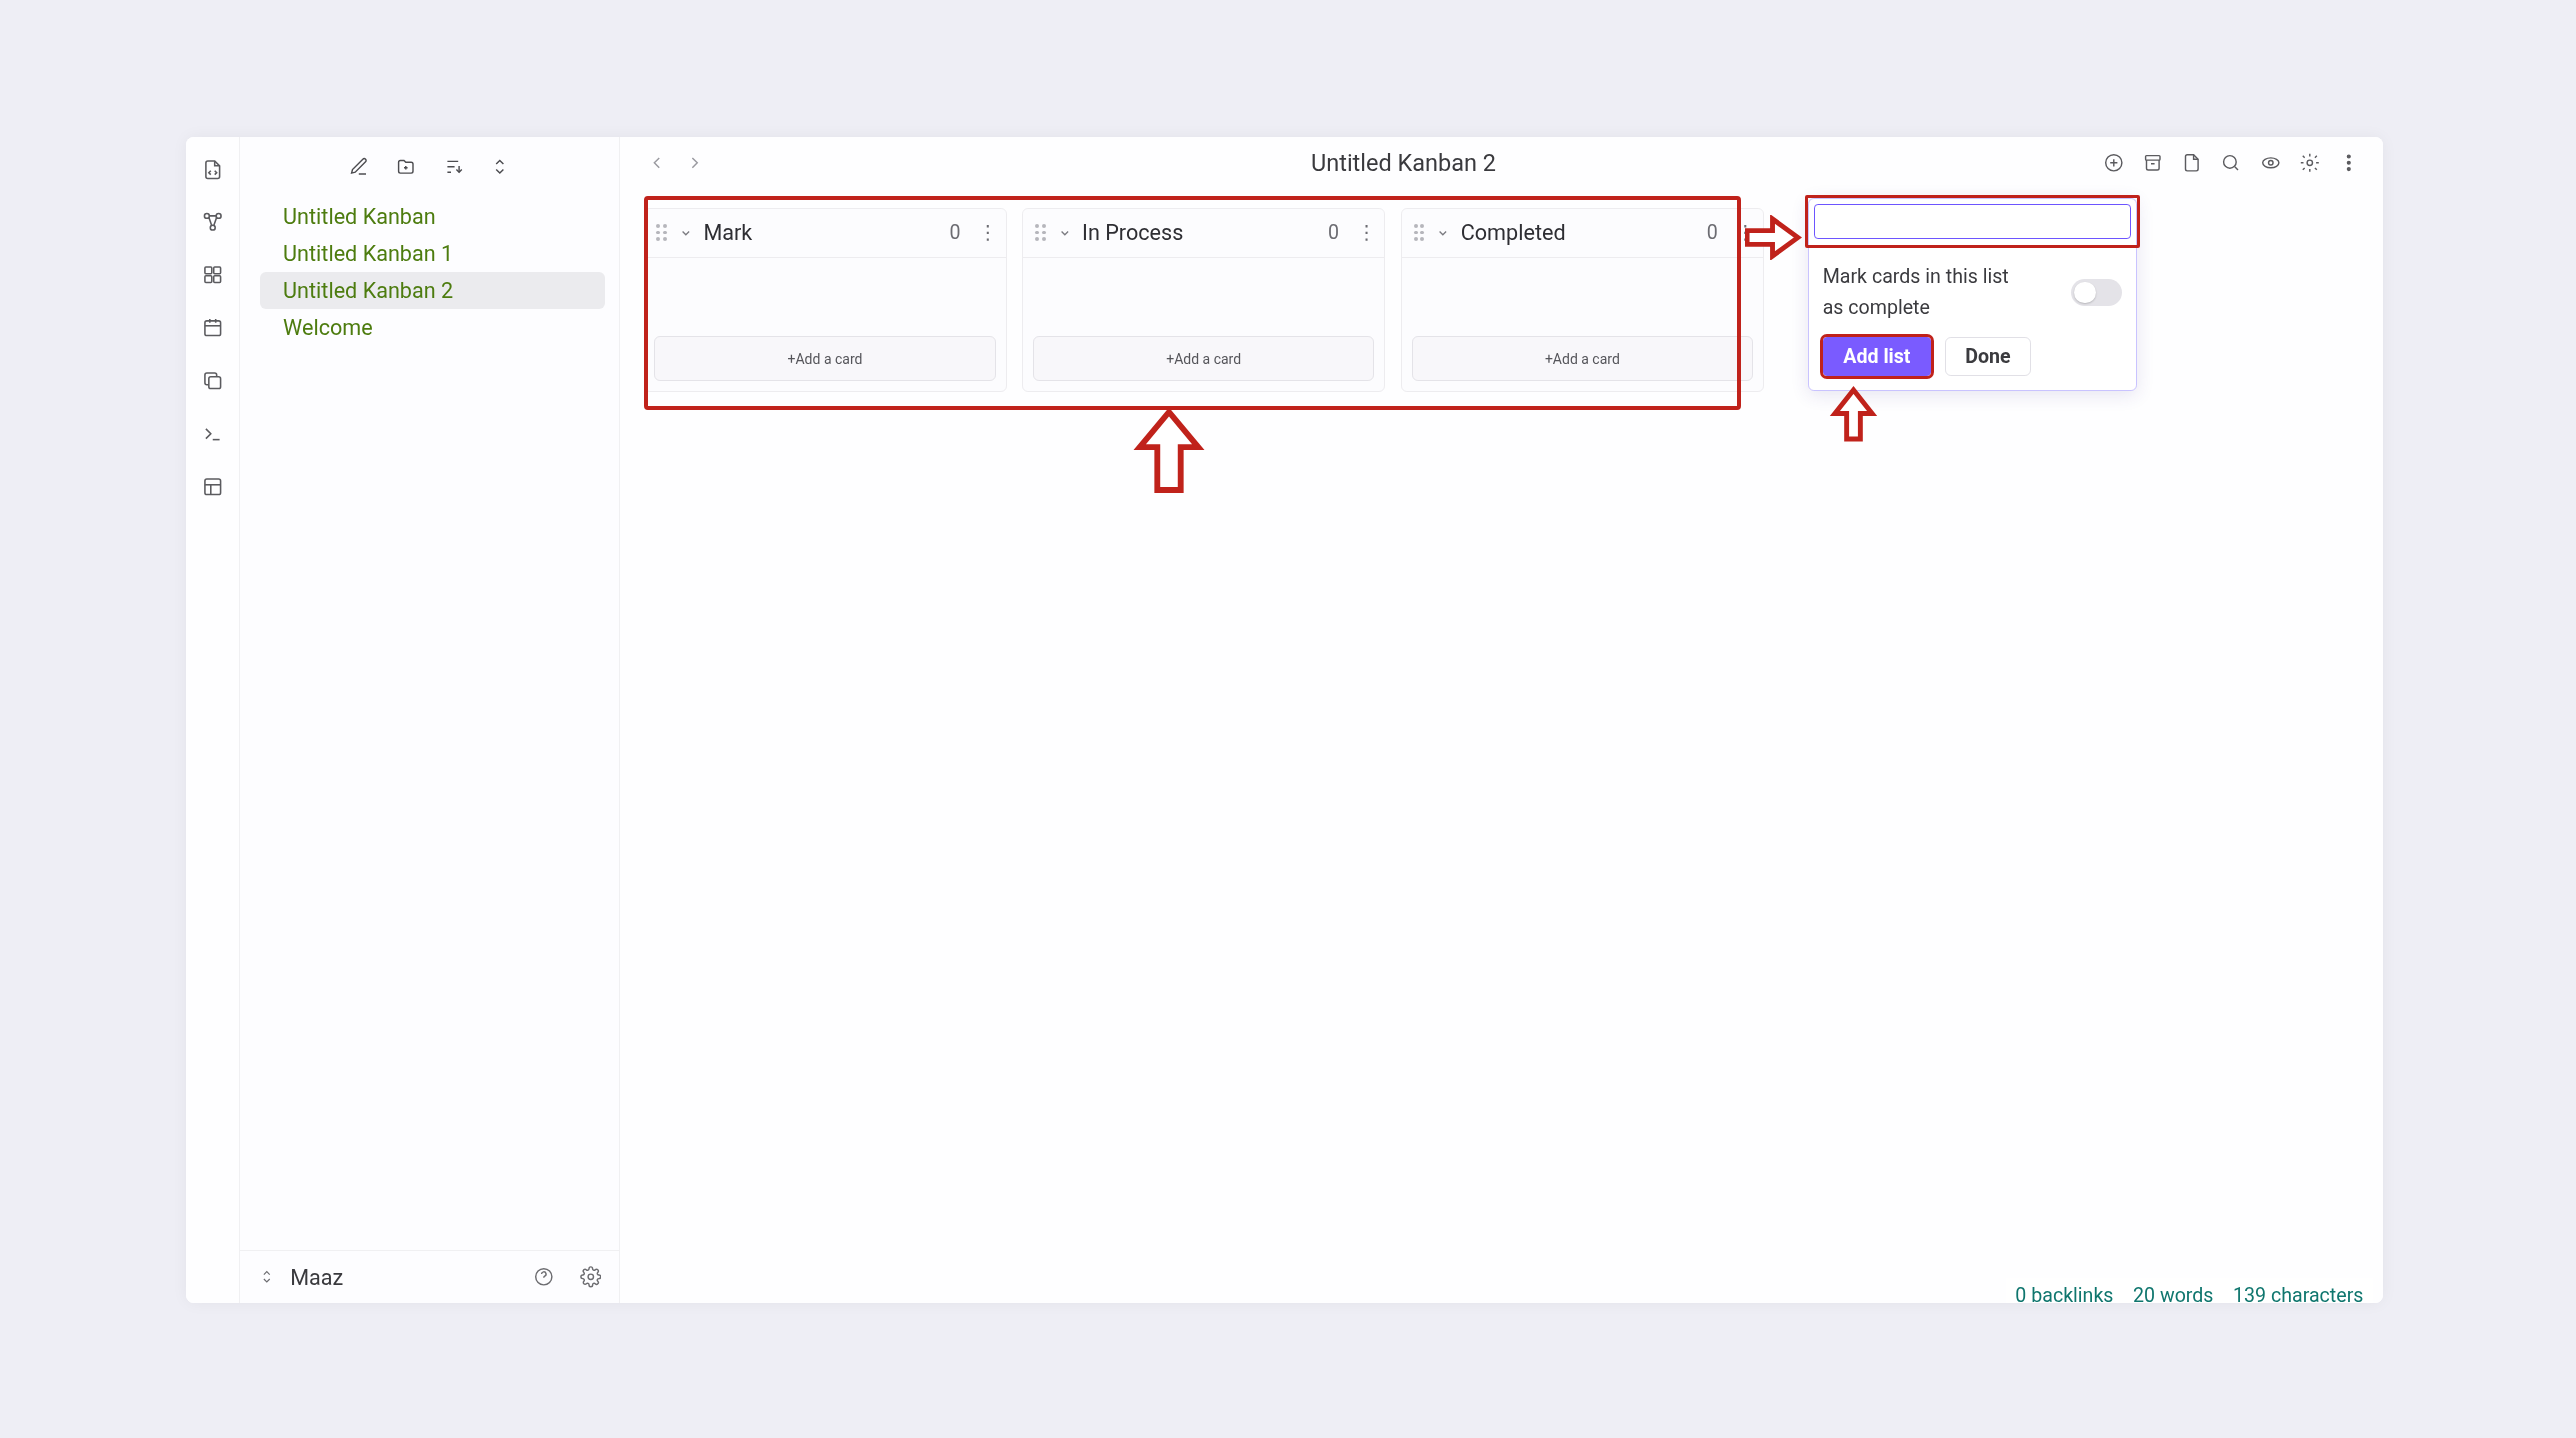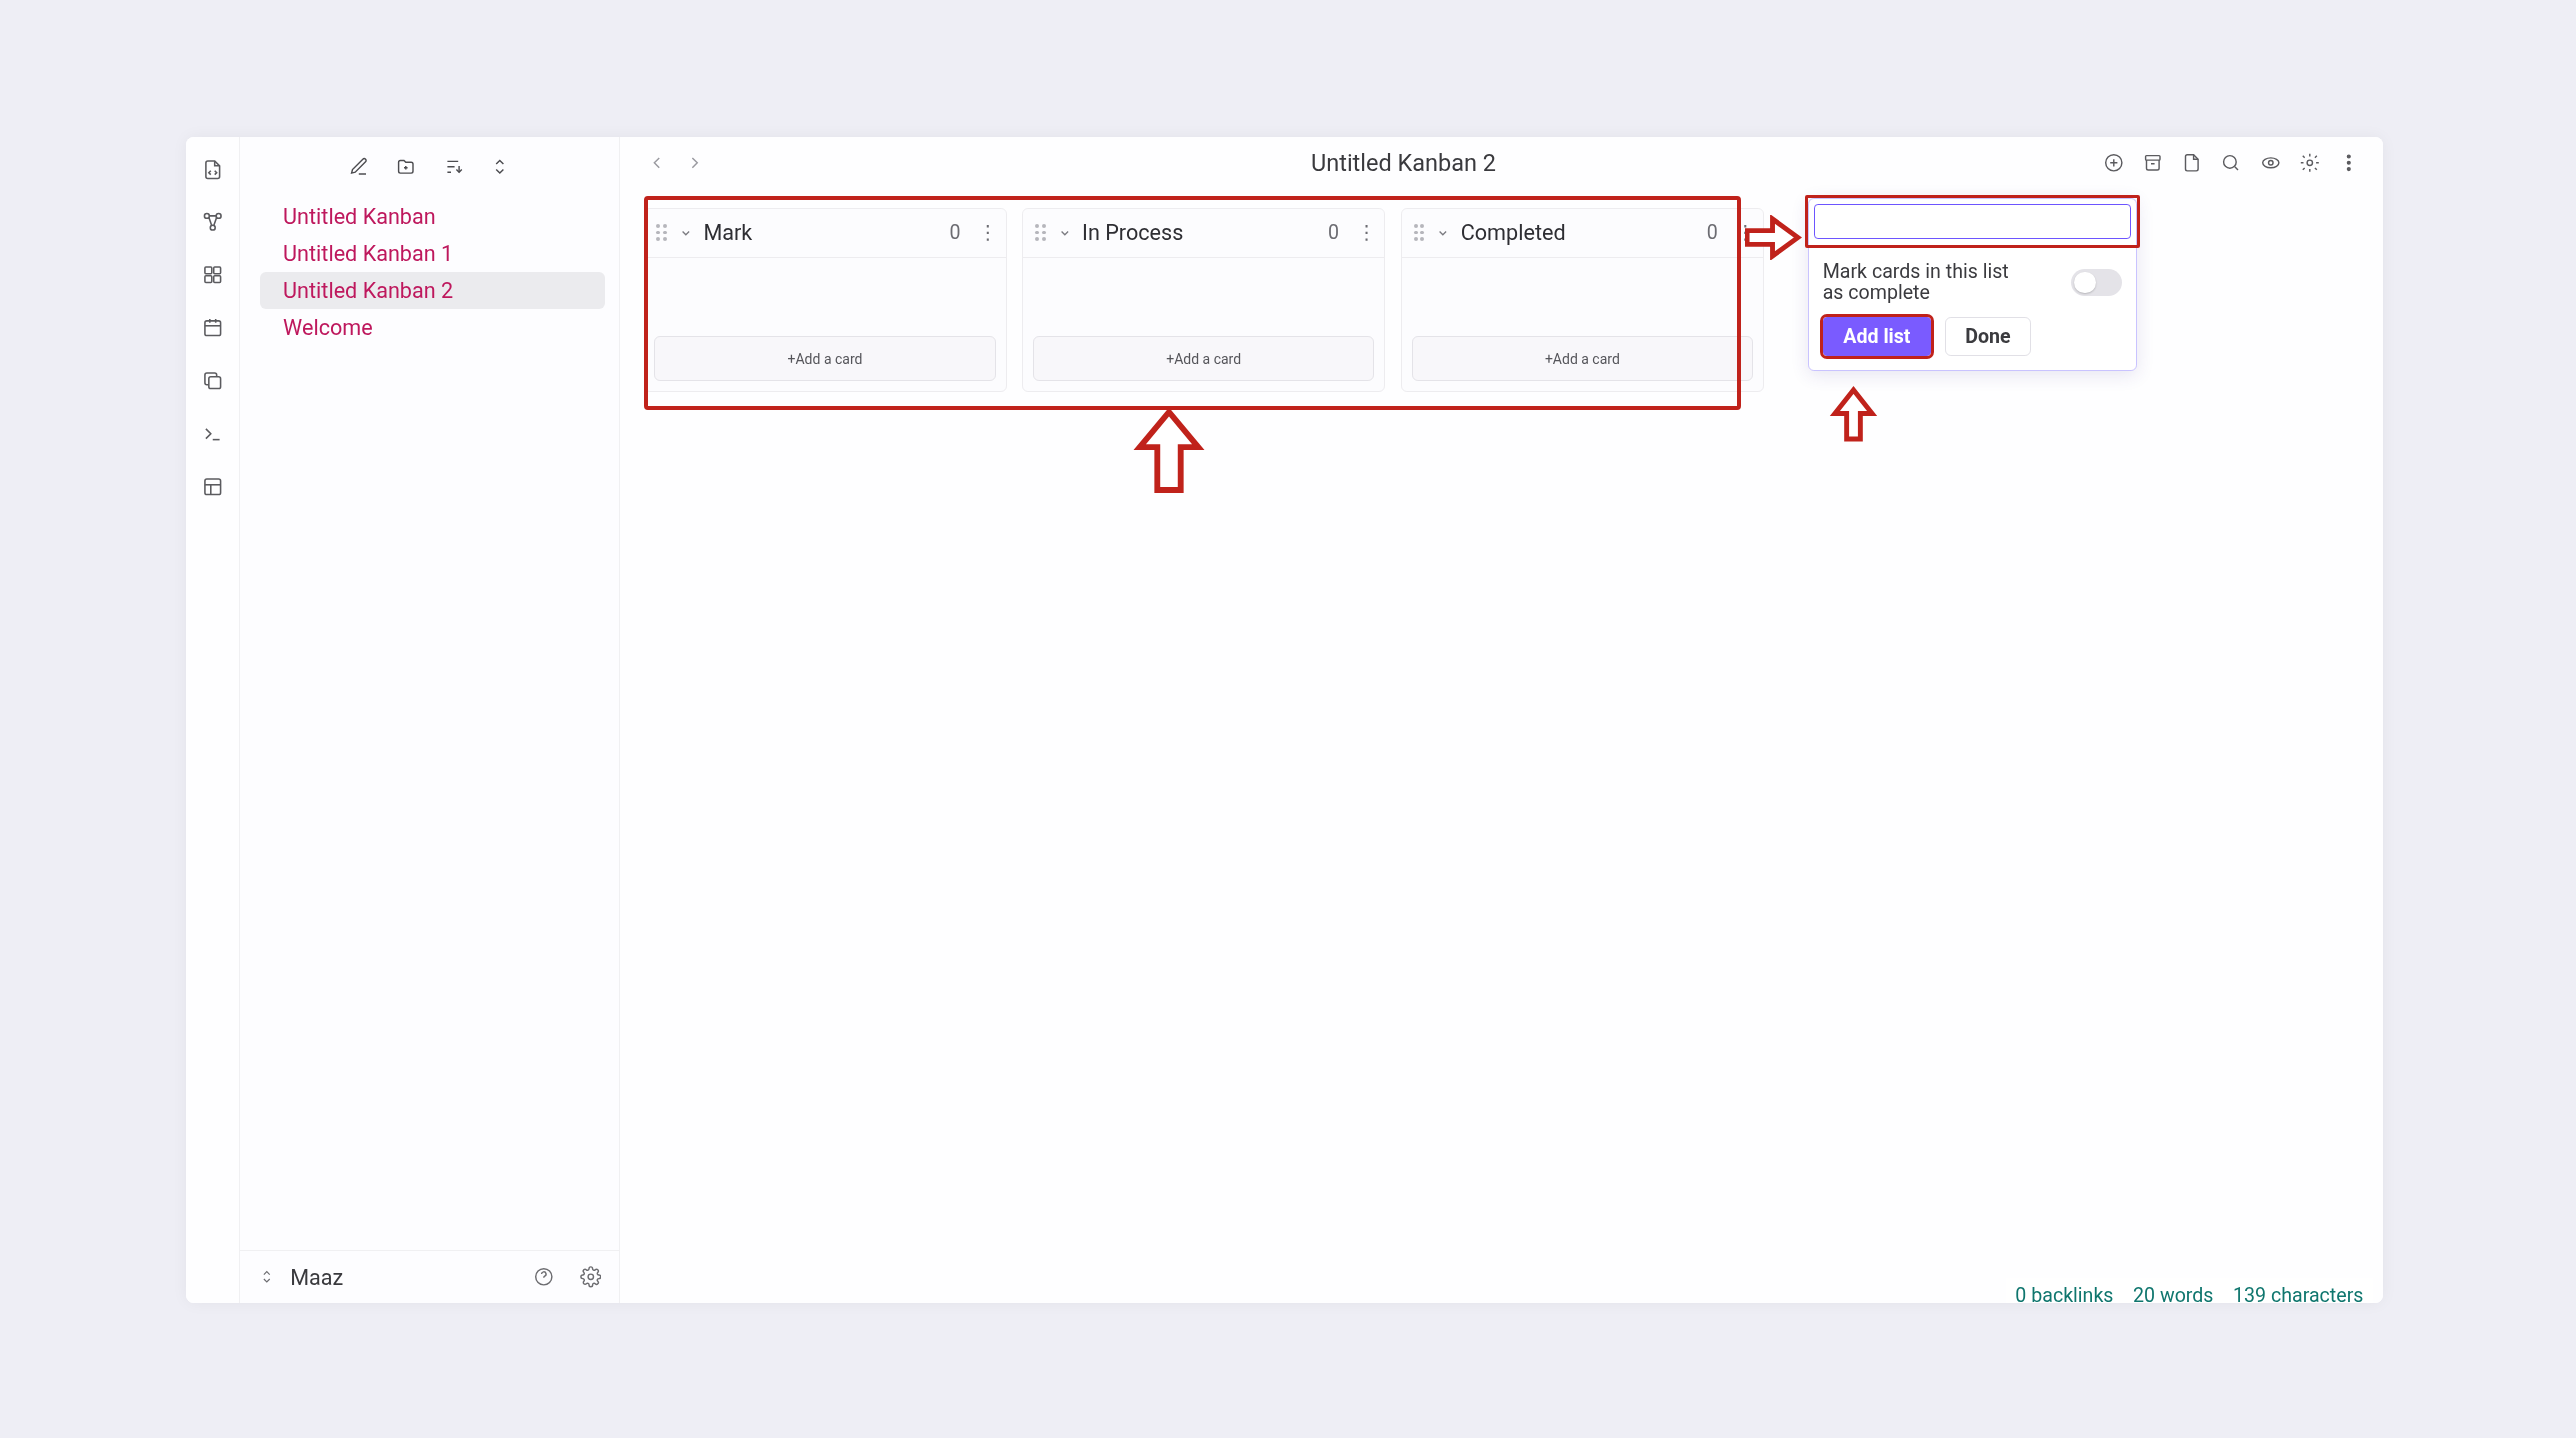--- a/index.html
+++ b/index.html
@@ -10,21 +10,21 @@
   .icon-rail{width:54px;background:#fefeff;border-right:1px solid #f0f0f2;display:flex;flex-direction:column;align-items:center;padding-top:19.6px;gap:27.4px;}
   .rail-icon{width:25.5px;height:25.5px;color:#5b5b5f;display:flex;align-items:center;justify-content:center;cursor:pointer;}
   .rail-icon svg{width:23.5px;height:23.5px;stroke:#5b5b5f;fill:none;stroke-width:1.6;}
 
   
   .sidebar{width:380px;background:#fdfdff;border-right:1px solid #f0f0f2;display:flex;flex-direction:column;}
   .sidebar-toolbar{height:51px;display:flex;align-items:center;justify-content:center;gap:25.5px;padding-top:7.8px;}
   .sidebar-toolbar .tb-icon{width:21.6px;height:21.6px;color:#4c4c50;cursor:pointer;}
   .sidebar-toolbar .tb-icon svg{width:21.6px;height:21.6px;stroke:#4c4c50;fill:none;stroke-width:1.6;}
   .sidebar-list{padding:9.8px 13.7px 0 19.6px;flex:1;}
-  .sidebar-item{height:37px;display:flex;align-items:center;padding:0 23.5px;font-size:21.6px;color:#be185d;border-radius:5.9px;cursor:pointer;}
+  .sidebar-item{height:37px;display:flex;align-items:center;padding:0 23.5px;font-size:21.6px;color:#4d7c0f;border-radius:5.9px;cursor:pointer;}
   .sidebar-item.active{background:#ebebee;}
   .sidebar-footer{height:53px;border-top:1px solid #f0f0f2;display:flex;align-items:center;padding:0 17.6px;gap:15px;}
   .sidebar-footer .chev{width:17.6px;height:17.6px;color:#6c6c70;}
   .sidebar-footer .name{font-size:21.6px;color:#3a3a3e;flex:1;}
   .sidebar-footer .ft-icon{width:21.6px;height:21.6px;color:#6c6c70;cursor:pointer;margin-left:9.8px;}
   .sidebar-footer .ft-icon svg,.sidebar-footer .chev svg{width:100%;height:100%;stroke:#6c6c70;fill:none;stroke-width:1.6;}
 
   
   .main{flex:1;display:flex;flex-direction:column;position:relative;overflow:hidden;background:#fefeff;}
   .topbar{height:51px;display:flex;align-items:center;padding:0 15.7px;}
@@ -50,21 +50,21 @@
   .col-count{font-size:19.6px;color:#6c6c72;margin-right:7.8px;}
   .col-menu{width:15.7px;cursor:pointer;color:#6c6c72;font-size:19.6px;line-height:5.9px;text-align:center;}
   .col-body{height:69px;}
   .add-card{margin:9.8px;height:45px;border:1px solid #e4e3e8;border-radius:5.9px;background:#f8f7fa;display:flex;align-items:center;justify-content:center;font-size:14px;color:#55555a;cursor:pointer;}
 
   
   .new-list{position:absolute;left:1188px;top:9.8px;width:329px;background:#fff;border:1px solid #c9c3ff;border-radius:5.9px;box-shadow:0 3.9px 17.6px rgba(60,40,140,0.12);padding:11.8px 13.7px 13.7px;z-index:5;}
   .new-list-input-frame{border:3.9px solid #c0221b;border-radius:2px;margin:-15.7px -17.6px 9.8px;padding:5.9px;}
   .new-list-input{width:100%;height:35px;border:1.5px solid #6d55ff;border-radius:3.9px;padding:0 9.8px;font-size:19.6px;outline:none;}
   .mark-row{display:flex;align-items:center;justify-content:space-between;padding:3.9px 0 13.7px;gap:9.8px;}
-  .mark-row span{font-size:19.6px;color:#3b3b3f;line-height:21px;max-width:206px;}
+  .mark-row span{font-size:19.6px;color:#3b3b3f;line-height:31px;max-width:206px;}
   .toggle{width:51px;height:27.4px;border-radius:13.7px;background:#e4e3e8;position:relative;cursor:pointer;}
   .toggle::after{content:"";position:absolute;left:2.9px;top:2.9px;width:21.6px;height:21.6px;border-radius:10.8px;background:#fff;box-shadow:0 1px 2px rgba(0,0,0,0.2);}
   .btn-row{display:flex;gap:13.7px;}
   .btn{height:39px;padding:0 19.6px;border-radius:5.9px;font-size:19.6px;cursor:pointer;border:1px solid #e1e0e6;background:#fff;color:#3b3b3f;font-weight:bold;}
   .btn.primary{background:#7a5bff;border-color:#7a5bff;color:#fff;}
   .btn.primary.hl{outline:3.9px solid #c0221b;outline-offset:0px;border-radius:3.9px;}
 
   
   .anno{position:absolute;z-index:6;}
   .anno svg{stroke:#c0221b;fill:#fff;}

